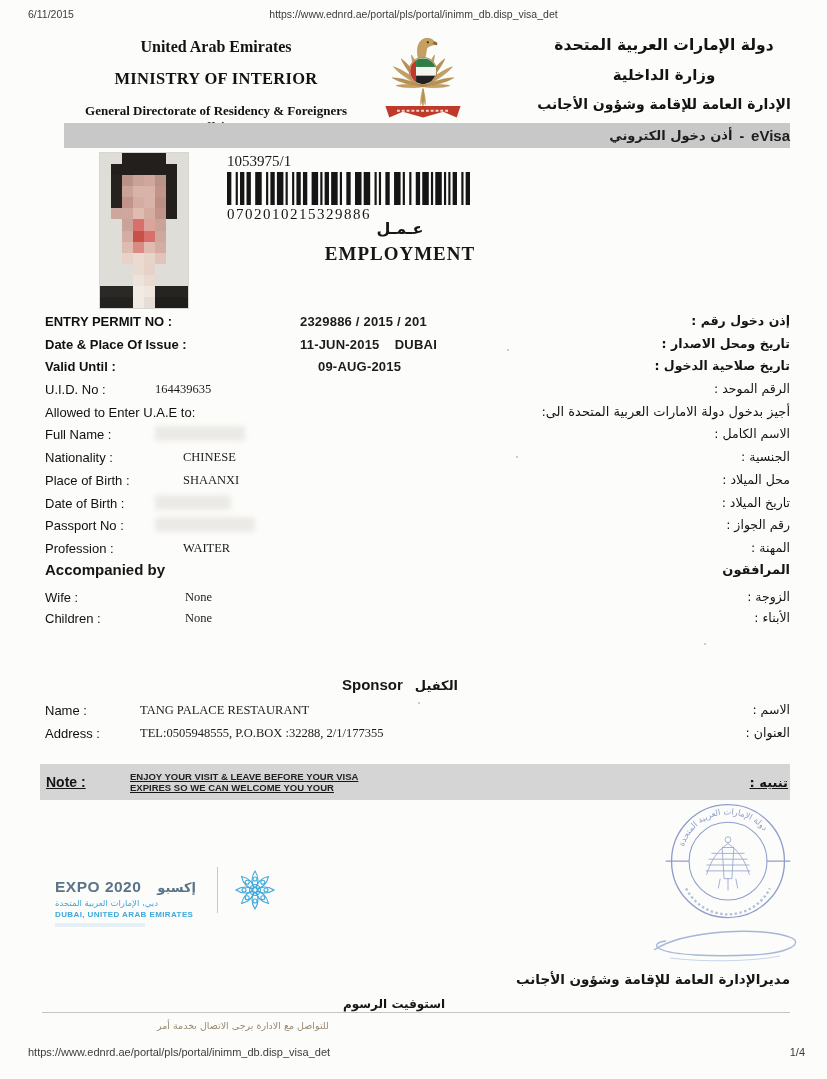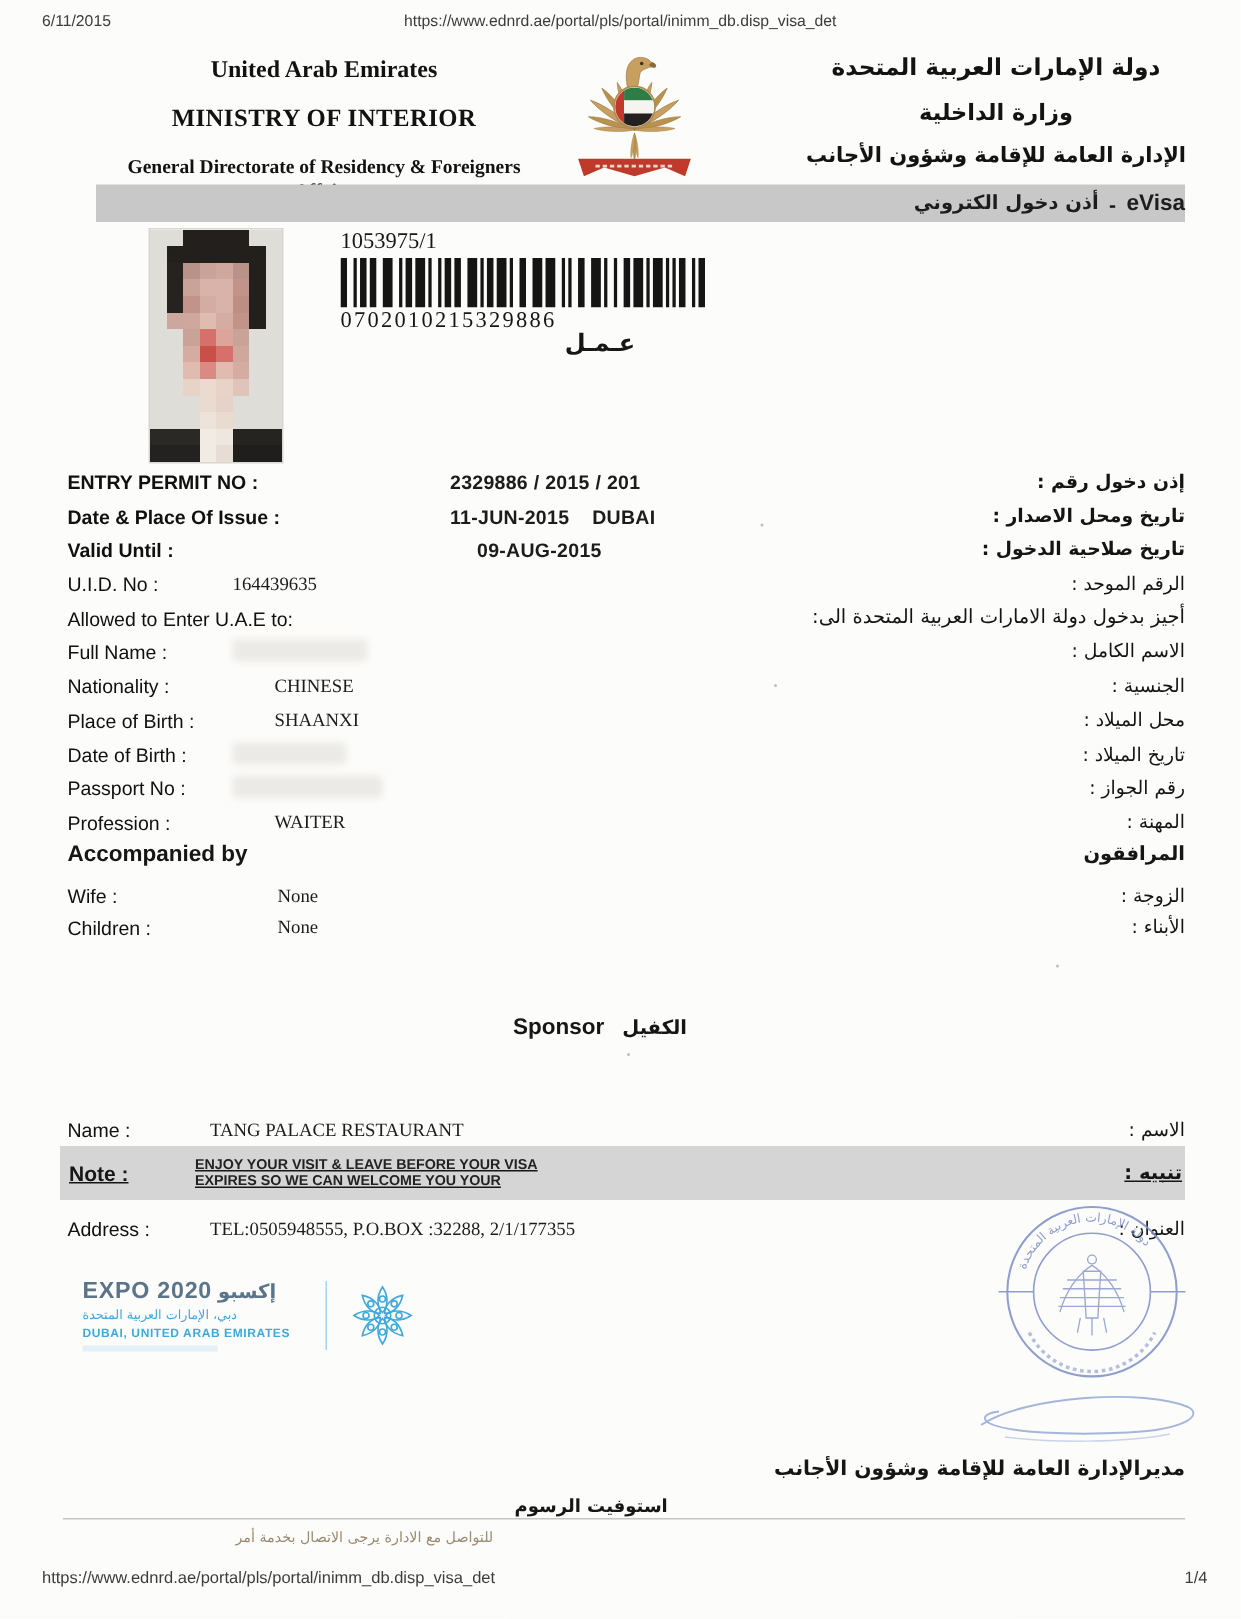--- a/index.html
+++ b/index.html
@@ -53,33 +53,33 @@
   .acc-head{position:absolute;left:0;right:0;top:561px;height:24px;}
   .acc-head .en{position:absolute;left:45px;top:0;font-size:15px;font-weight:700;}
   .acc-head .ar{position:absolute;right:37px;top:1px;direction:rtl;font-family:"DejaVu Sans",sans-serif;font-weight:700;font-size:13px;}
   .acc-rows{position:absolute;left:0;right:0;top:587px;}
   .acc-rows .frow{height:21px;}
   
   .sp-head{position:absolute;left:0;width:800px;top:676px;display:flex;justify-content:center;align-items:baseline;gap:12px;}
   .sp-head .en{font-size:15px;font-weight:700;}
   .sp-head .ar{direction:rtl;font-family:"DejaVu Sans",sans-serif;font-weight:700;font-size:13px;}
   .sp-rows{position:absolute;left:0;right:0;top:700px;}
-  .sp-rows .frow{height:23px;margin-top:43px;}
+  .sp-rows .frow{height:23px;}
   
   .note-band{position:absolute;left:40px;right:37px;top:764px;height:36px;background:#d5d5d5;
              display:flex;align-items:center;text-decoration:underline;}
   .note-lab{font-size:14px;font-weight:700;margin-left:6px;width:84px;}
   .note-en{font-size:9.5px;line-height:11.5px;font-weight:700;width:275px;color:#222;}
   .note-sp{flex:1;}
   .note-ar{direction:rtl;font-family:"DejaVu Sans",sans-serif;font-weight:700;font-size:11px;margin-right:55px;color:#1a1a1a;}
   .note-tan{direction:rtl;font-family:"DejaVu Sans",sans-serif;font-weight:700;font-size:13px;margin-right:2px;width:52px;}
   
   .expo{position:absolute;left:55px;top:852px;display:flex;align-items:center;}
   .expo-text{width:152px;}
-  .expo-title{display:flex;align-items:baseline;gap:4px;color:#5b7489;font-weight:700;}
+  .expo-title{display:flex;align-items:baseline;gap:16px;color:#5b7489;font-weight:700;margin-top:26px;}
   .expo-title .en{font-size:15.5px;letter-spacing:.5px;}
   .expo-title .ar{font-family:"DejaVu Sans",sans-serif;font-size:13px;direction:rtl;}
   .expo-sub-ar{direction:rtl;text-align:left;font-family:"DejaVu Sans",sans-serif;font-size:8.5px;color:#3fa9dc;margin-top:2px;}
   .expo-sub-en{font-size:8px;font-weight:700;color:#3fa9dc;letter-spacing:.4px;margin-top:2px;}
   .expo-faint{height:4px;width:90px;background:#cfe6f2;opacity:.55;margin-top:4px;}
   .expo-div{width:1px;height:46px;background:#a6d4ec;margin:0 13px 0 10px;}
   
   .stamp{position:absolute;left:648px;top:793px;width:160px;height:146px;opacity:.9;}
   .sig{position:absolute;left:640px;top:916px;width:170px;height:56px;}
   
@@ -237,20 +237,21 @@
       <rect x="94" y="0" width="1" height="33"></rect>
       <rect x="96" y="0" width="3" height="33"></rect>
       <rect x="100" y="0" width="1" height="33"></rect>
       <rect x="102" y="0" width="1" height="33"></rect>
       <rect x="104" y="0" width="2" height="33"></rect>
       <rect x="108" y="0" width="1" height="33"></rect>
       <rect x="110" y="0" width="2" height="33"></rect>
     </svg>
   <div class="bcnum">0702010215329886</div>
   <div class="type-ar">عـمـل</div>
+  <div class="type-en">EMPLOYMENT</div>
 
   <div class="fields">
     <div class="frow">
       <span class="flab b">ENTRY PERMIT NO :</span>
       <span class="fval vbold v300">2329886 / 2015 / 201</span>
       <span class="flar b">إذن دخول رقم :</span>
     </div>
     <div class="frow">
       <span class="flab b">Date &amp; Place Of Issue :</span>
       <span class="fval vbold v300">11-JUN-2015    DUBAI</span>

